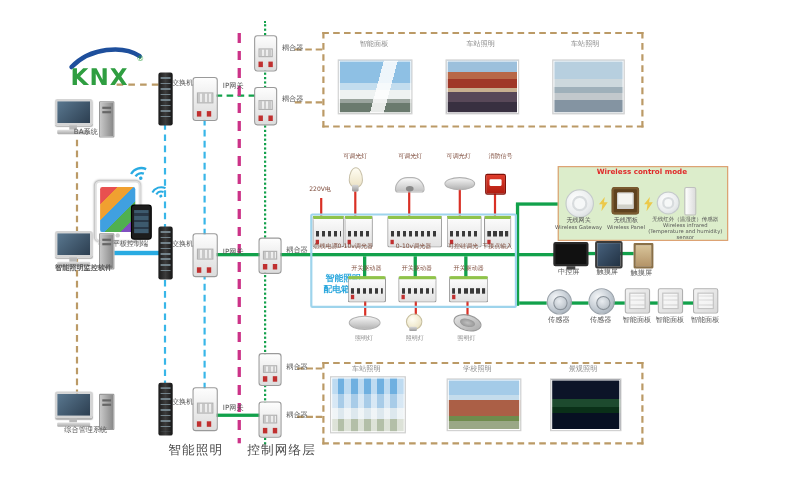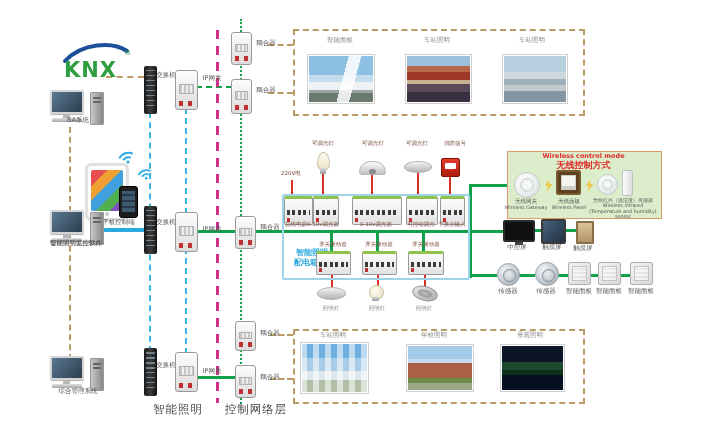--- a/index.html
+++ b/index.html
@@ -137,21 +137,20 @@
   <div class="rline" style="left:424px;top:273px;height:14px;"></div>
 
   <div class="dashbox" style="left:293px;top:29px;width:288px;height:83px;"></div>
   <div class="dashbox" style="left:293px;top:329px;width:288px;height:71px;"></div>
   <div class="panelbox" style="left:282px;top:194px;width:184px;height:82px;"></div>
   <div class="lbl lbl-blue" style="left:286px;top:248px;width:42px;">智能照明</div>
   <div class="lbl lbl-blue" style="left:276px;top:258px;width:42px;">配电箱</div>
 
   <div class="wbox" style="left:507px;top:151px;width:153px;height:66px;"></div>
   <div class="lbl lbl-red" style="left:507px;top:153px;width:153px;font-size:6.5px;">Wireless control mode</div>
-  <div class="lbl lbl-red" style="left:507px;top:160px;width:153px;font-size:9px;">无线控制方式</div>
 
   <svg class="abs" style="left:60px;top:40px;" width="72" height="42" viewBox="0 0 72 42">
     <path d="M5 21 C 22 3, 52 1, 67 11" fill="none" stroke="#1e4f9c" stroke-width="4" stroke-linecap="round"></path>
     <text x="4" y="37" font-size="21" font-weight="bold" fill="#2f9e41" letter-spacing="1">KNX</text>
     <text x="64" y="15" font-size="7" fill="#2f9e41">®</text>
   </svg>
 
   <div class="computer" style="left:50px;top:90px;">
     <div class="mon"></div>
       <div class="stand"></div>

